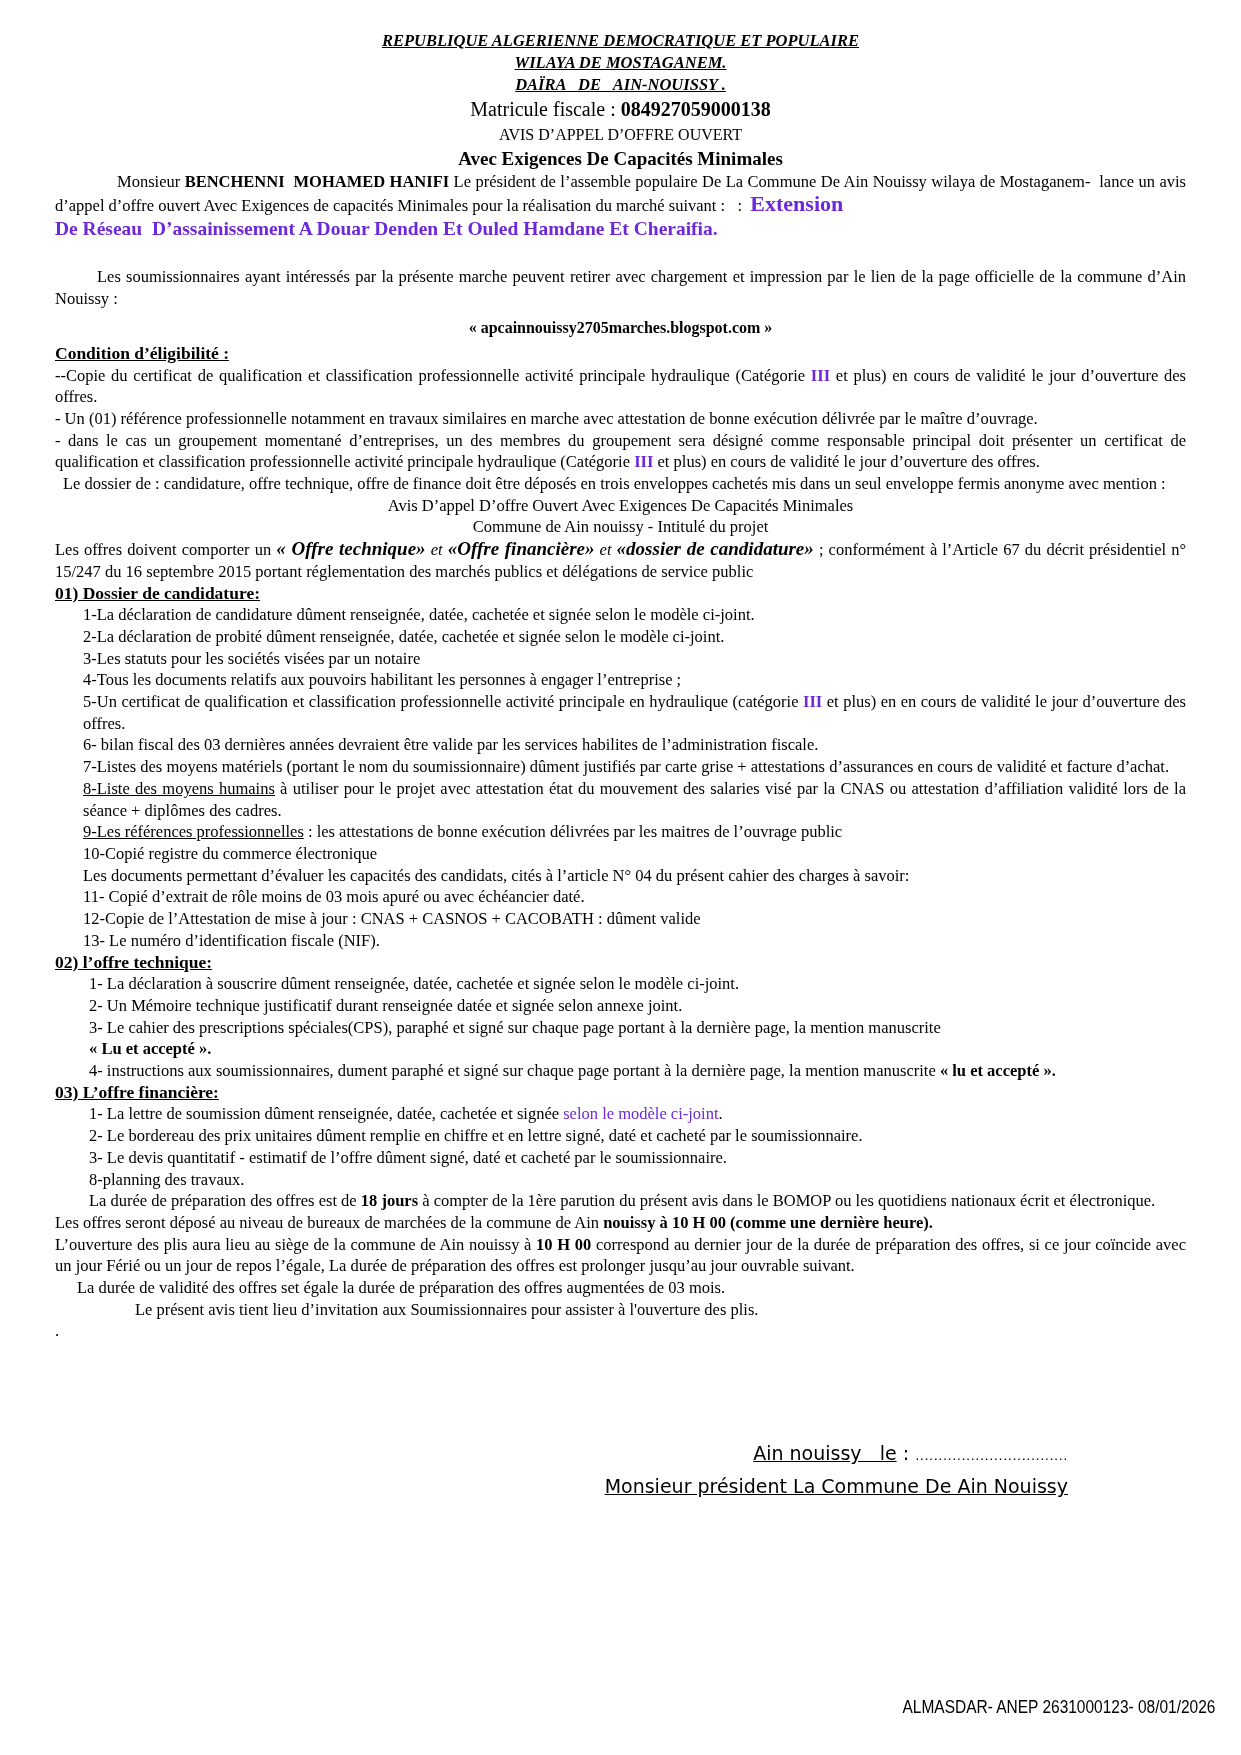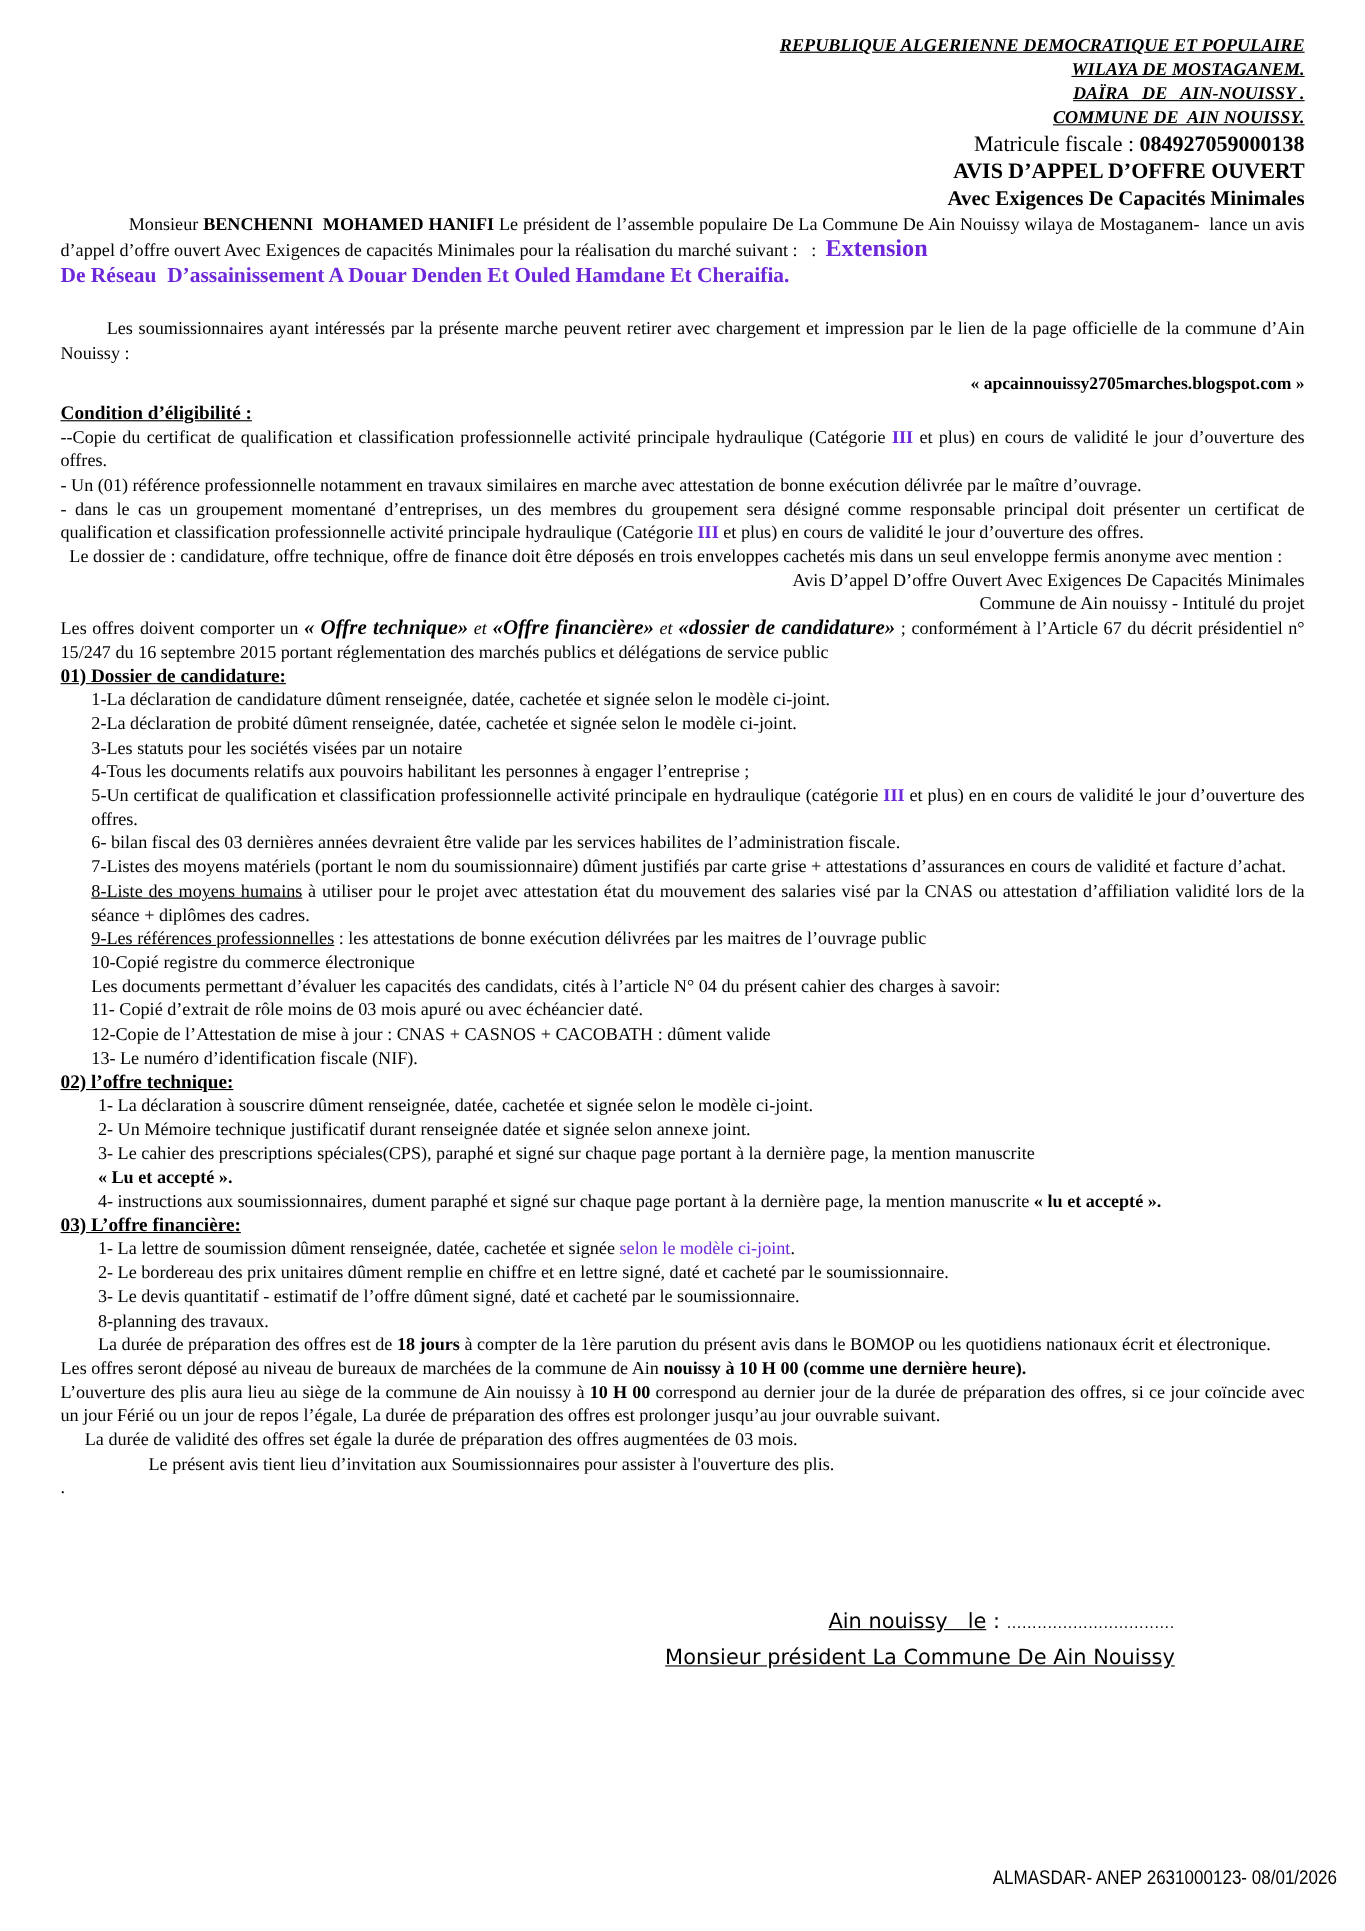--- a/index.html
+++ b/index.html
@@ -8,31 +8,31 @@
     width:1241px;height:1755px;
     background:#ffffff;
     box-sizing:border-box;
     padding:30px 55px 0 55px;
     font-family:"Liberation Serif", serif;
     color:#000000;
     font-size:16.5px;
     line-height:21.7px;
     overflow:hidden;
   }
-  .c{text-align:right;}
+  .c{text-align:center;}
   .just{text-align:justify;}
   .b{font-weight:bold;}
   .i{font-style:italic;}
   .u{text-decoration:underline;}
   .red{color:#6d28d9;}
   .pre{white-space:pre-wrap;}
   .hdr-line{font-size:16.5px;line-height:22px;font-weight:bold;font-style:italic;}
   .hdr-line > span{text-decoration:underline;}
   .matricule{font-size:20px;line-height:26px;}
-  .notice-title{font-size:20px;line-height:25px;font-weight:bold;}
+  .notice-title{font-size:16px;line-height:25px;font-weight:normal;}
   .notice-subtitle{font-size:19px;line-height:24px;font-weight:bold;}
   .intro{text-indent:62px;}
   .extension{font-size:22px;font-weight:bold;}
   .project-line{font-size:19.5px;line-height:26px;font-weight:bold;margin-bottom:21px;}
   .retrieval{margin-top:24px;text-indent:42px;}
   .blog-link{font-size:16px;line-height:26px;font-weight:bold;margin:5px 0 2px 0;}
   .sec-h{font-weight:bold;font-size:17.5px;}
   .sec-h > span{text-decoration:underline;}
   .item{margin-left:28px;}
   .item2{margin-left:34px;}
@@ -59,21 +59,20 @@
   .narrow{display:inline-block;transform:scaleX(0.86);transform-origin:center;}
 </style>
 </head>
 <body>
 
 <div class="page">
 
   <div class="c hdr-line"><span>REPUBLIQUE ALGERIENNE DEMOCRATIQUE ET POPULAIRE</span></div>
   <div class="c hdr-line"><span>WILAYA DE MOSTAGANEM.</span></div>
   <div class="c hdr-line pre"><span>DAÏRA   DE   AIN-NOUISSY .</span></div>
-  <div class="c hdr-line pre"><span>COMMUNE DE  AIN NOUISSY.</span></div>
 
   <div class="c matricule"><span>Matricule fiscale : </span><span class="b">084927059000138</span></div>
 
   <div class="c notice-title">AVIS D’APPEL D’OFFRE OUVERT</div>
   <div class="c notice-subtitle">Avec Exigences De Capacités Minimales</div>
 
   <div class="just intro pre"><span>Monsieur </span><span class="b">BENCHENNI  MOHAMED HANIFI</span><span> Le président de l’assemble populaire De La Commune De Ain Nouissy wilaya de Mostaganem-  lance un avis d’appel d’offre ouvert Avec Exigences de capacités Minimales pour la réalisation du marché suivant :   :  </span><span class="red extension">Extension</span></div>
   <div class="red project-line pre">De Réseau  D’assainissement A Douar Denden Et Ouled Hamdane Et Cheraifia.</div>
 
   <div class="just retrieval">Les soumissionnaires ayant intéressés par la présente marche peuvent retirer avec chargement et impression par le lien de la page officielle de la commune d’Ain Nouissy :</div>

